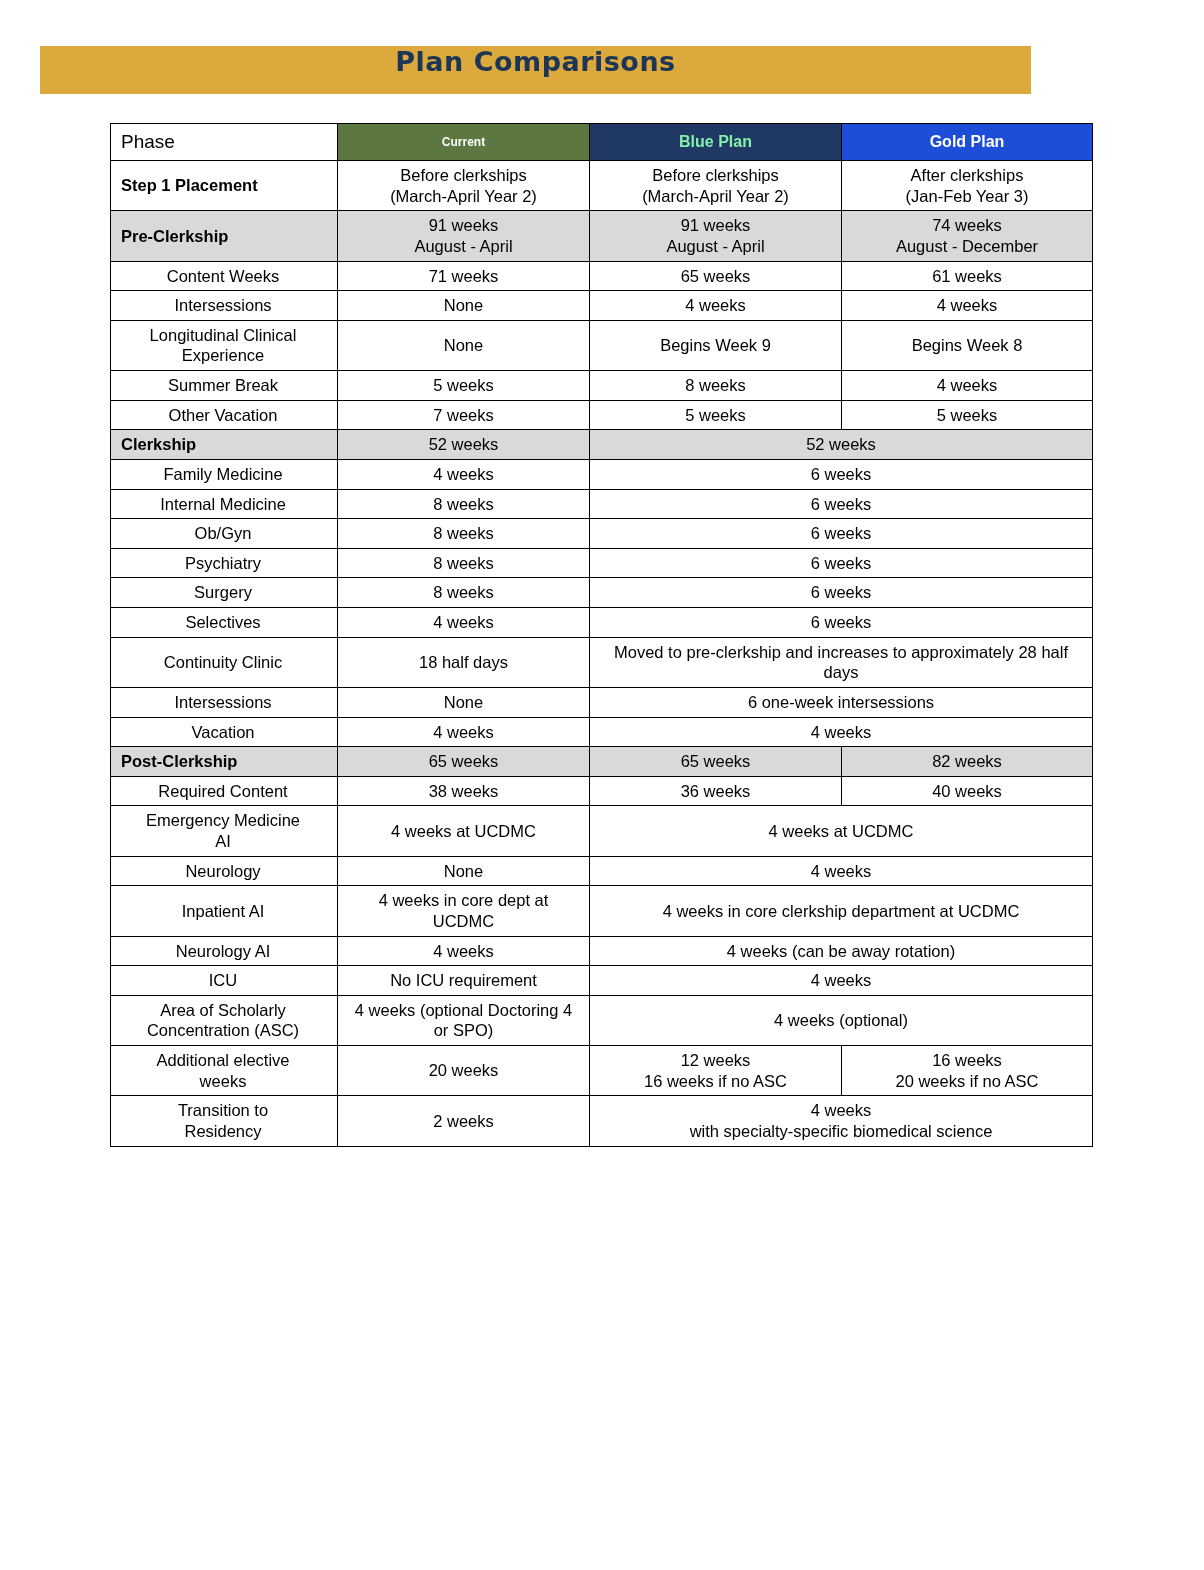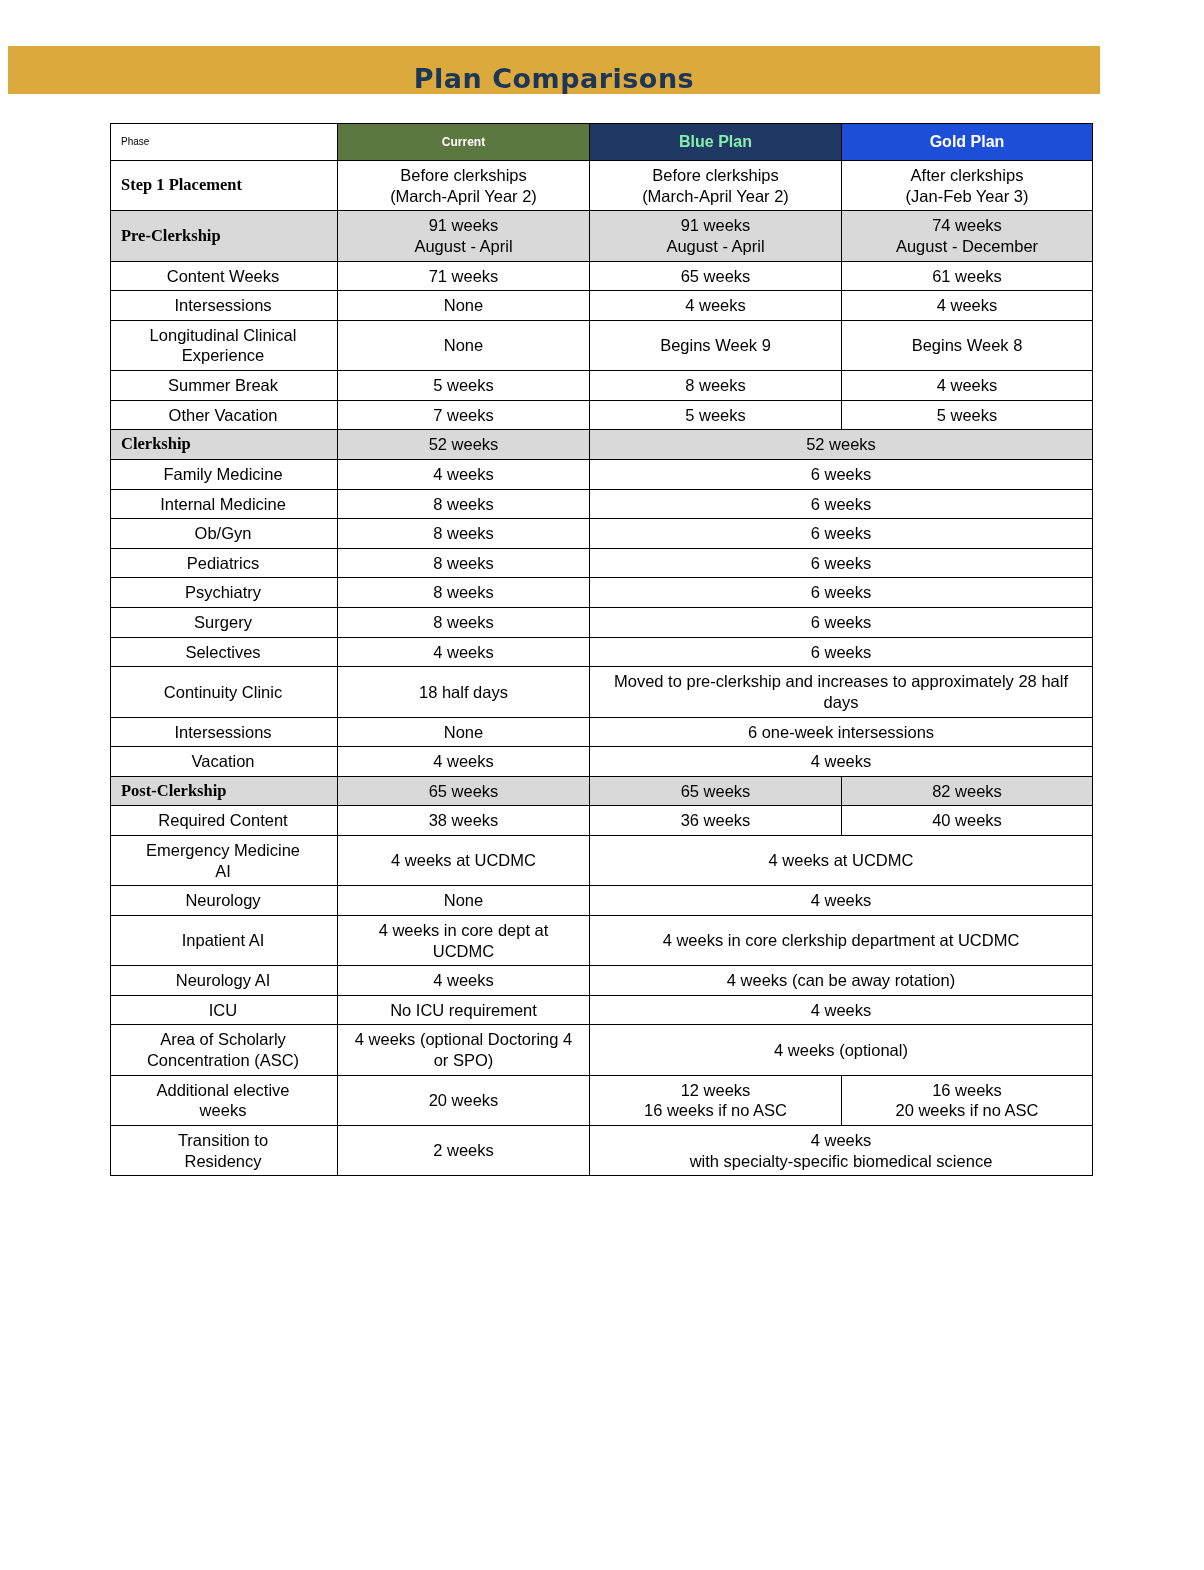--- a/index.html
+++ b/index.html
@@ -16,27 +16,27 @@
   }
   .page {
     width: 1204px;
     height: 1570px;
     box-sizing: border-box;
     padding: 0;
     position: relative;
   }
   .title-banner {
     position: absolute;
-    left: 8px;
+    left: 40px;
     top: 46px;
-    width: 1092px;
+    width: 991px;
     height: 48px;
     background: #dcaa3c;
     display: flex;
-    align-items: flex-end;
+    align-items: flex-start;
     justify-content: center;
   }
   .title-banner .title-text {
     color: #1d3557;
     font-size: 27px;
     font-weight: bold;
     letter-spacing: 0.5px;
     font-family: "DejaVu Sans", sans-serif;
   }
 
@@ -58,21 +58,21 @@
   }
   col.c-phase { width: 227px; }
   col.c-cur   { width: 252px; }
   col.c-blue  { width: 252px; }
   col.c-gold  { width: 251px; }
 
   
   .hdr-phase {
     background: #ffffff;
     text-align: left !important;
-    font-size: 10px;
+    font-size: 19px;
     font-weight: normal;
     padding-left: 10px !important;
     height: 28px;
   }
   .hdr-current {
     background: #5d7741;
     color: #ffffff;
     font-weight: bold;
     font-size: 12px;
   }
@@ -89,21 +89,20 @@
     font-size: 16px;
     margin-top: 36px;
   }
 
   
   .section-label {
     text-align: left !important;
     font-weight: bold;
     background: #d9d9d9;
     padding-left: 10px !important;
-    font-family: Liberation Serif, serif;
   }
   .section-label.white { background: #ffffff; }
   .section-cell { background: #d9d9d9; margin-top: 20px; }
 
   .rowlabel {
     text-align: right;
     padding-right: 10px !important;
   }
   .two-line { line-height: 1.3; }
 </style>
@@ -193,25 +192,20 @@
         <td class="rowlabel">Internal Medicine</td>
         <td>8 weeks</td>
         <td colspan="2">6 weeks</td>
       </tr>
       <tr>
         <td class="rowlabel">Ob/Gyn</td>
         <td>8 weeks</td>
         <td colspan="2">6 weeks</td>
       </tr>
       <tr>
-        <td class="rowlabel">Pediatrics</td>
-        <td>8 weeks</td>
-        <td colspan="2">6 weeks</td>
-      </tr>
-      <tr>
         <td class="rowlabel">Psychiatry</td>
         <td>8 weeks</td>
         <td colspan="2">6 weeks</td>
       </tr>
       <tr>
         <td class="rowlabel">Surgery</td>
         <td>8 weeks</td>
         <td colspan="2">6 weeks</td>
       </tr>
       <tr>

